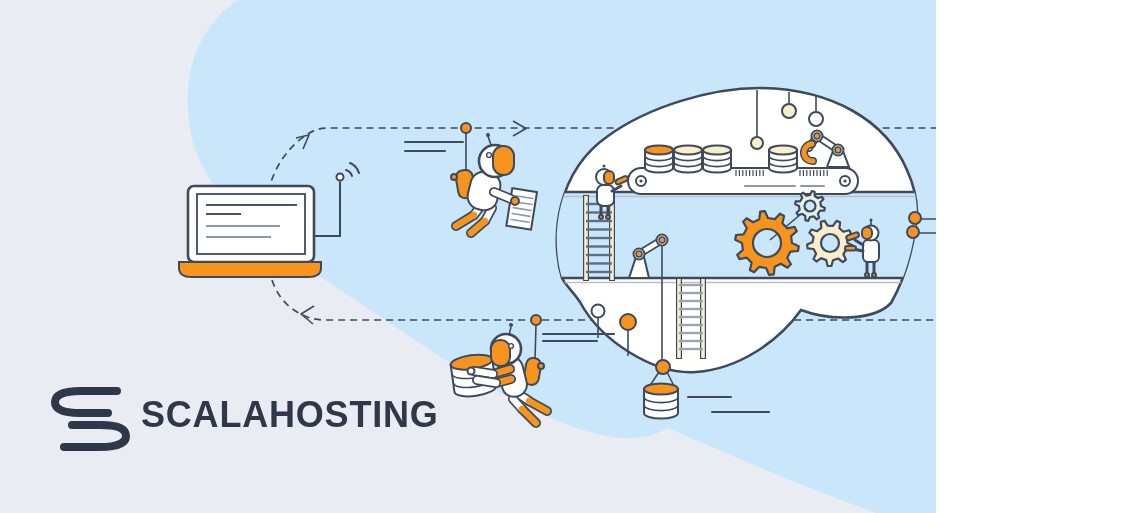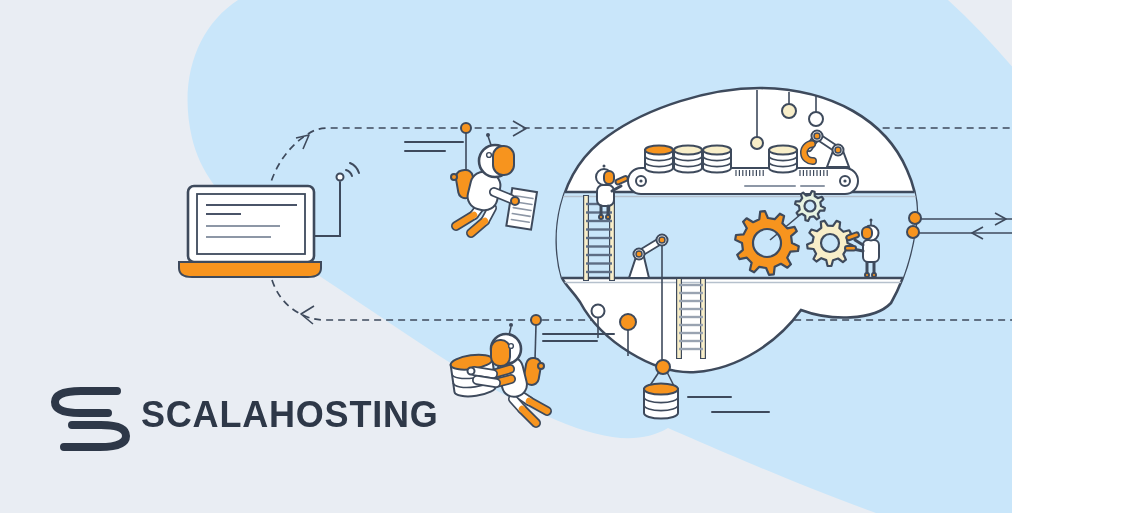--- a/index.html
+++ b/index.html
@@ -1,21 +1,21 @@
 <!DOCTYPE html>
 <html style="--bg: #e9edf3; --blob: #c9e6fa; --ink: #3e4a5c; --orange: #f7941e; --cream: #f8eec9; --green: #e7f3e2; --server-green: #d9eed3; --navy: #2e3848; --muted: #8d97a6; --white: #ffffff;"><head>
 <meta charset="utf-8">
 <style>
   :root{
     --bg:#e9edf3; --blob:#c9e6fa; --ink:#3e4a5c; --orange:#f7941e;
     --cream:#f8eec9; --green:#e7f3e2; --server-green:#d9eed3;
     --navy:#2e3848; --muted:#8d97a6; --white:#ffffff;
   }
   html,body{margin:0;padding:0;background:#fff;}
-  .stage{width:1012px;height:513px;overflow:hidden;position:relative;}
+  .stage{width:936px;height:513px;overflow:hidden;position:relative;}
   svg{display:block;}
   .o{fill:var(--orange);stroke:var(--ink);stroke-width:2}
   .cr{fill:var(--cream);stroke:var(--ink);stroke-width:2}
   .w{fill:#fff;stroke:var(--ink);stroke-width:2}
   .w3{fill:#fff;stroke:var(--ink);stroke-width:2.6}
   .sg{fill:var(--server-green);stroke:var(--ink);stroke-width:2.2}
   .sqw{fill:#fff;stroke:var(--ink);stroke-width:1.4}
   .lnt{stroke:var(--ink);stroke-width:1.5;fill:none}
   .ln{stroke:var(--ink);stroke-width:1.6;fill:none;stroke-linejoin:round}
   .ln2{stroke:var(--ink);stroke-width:2;fill:none;stroke-linecap:round}

